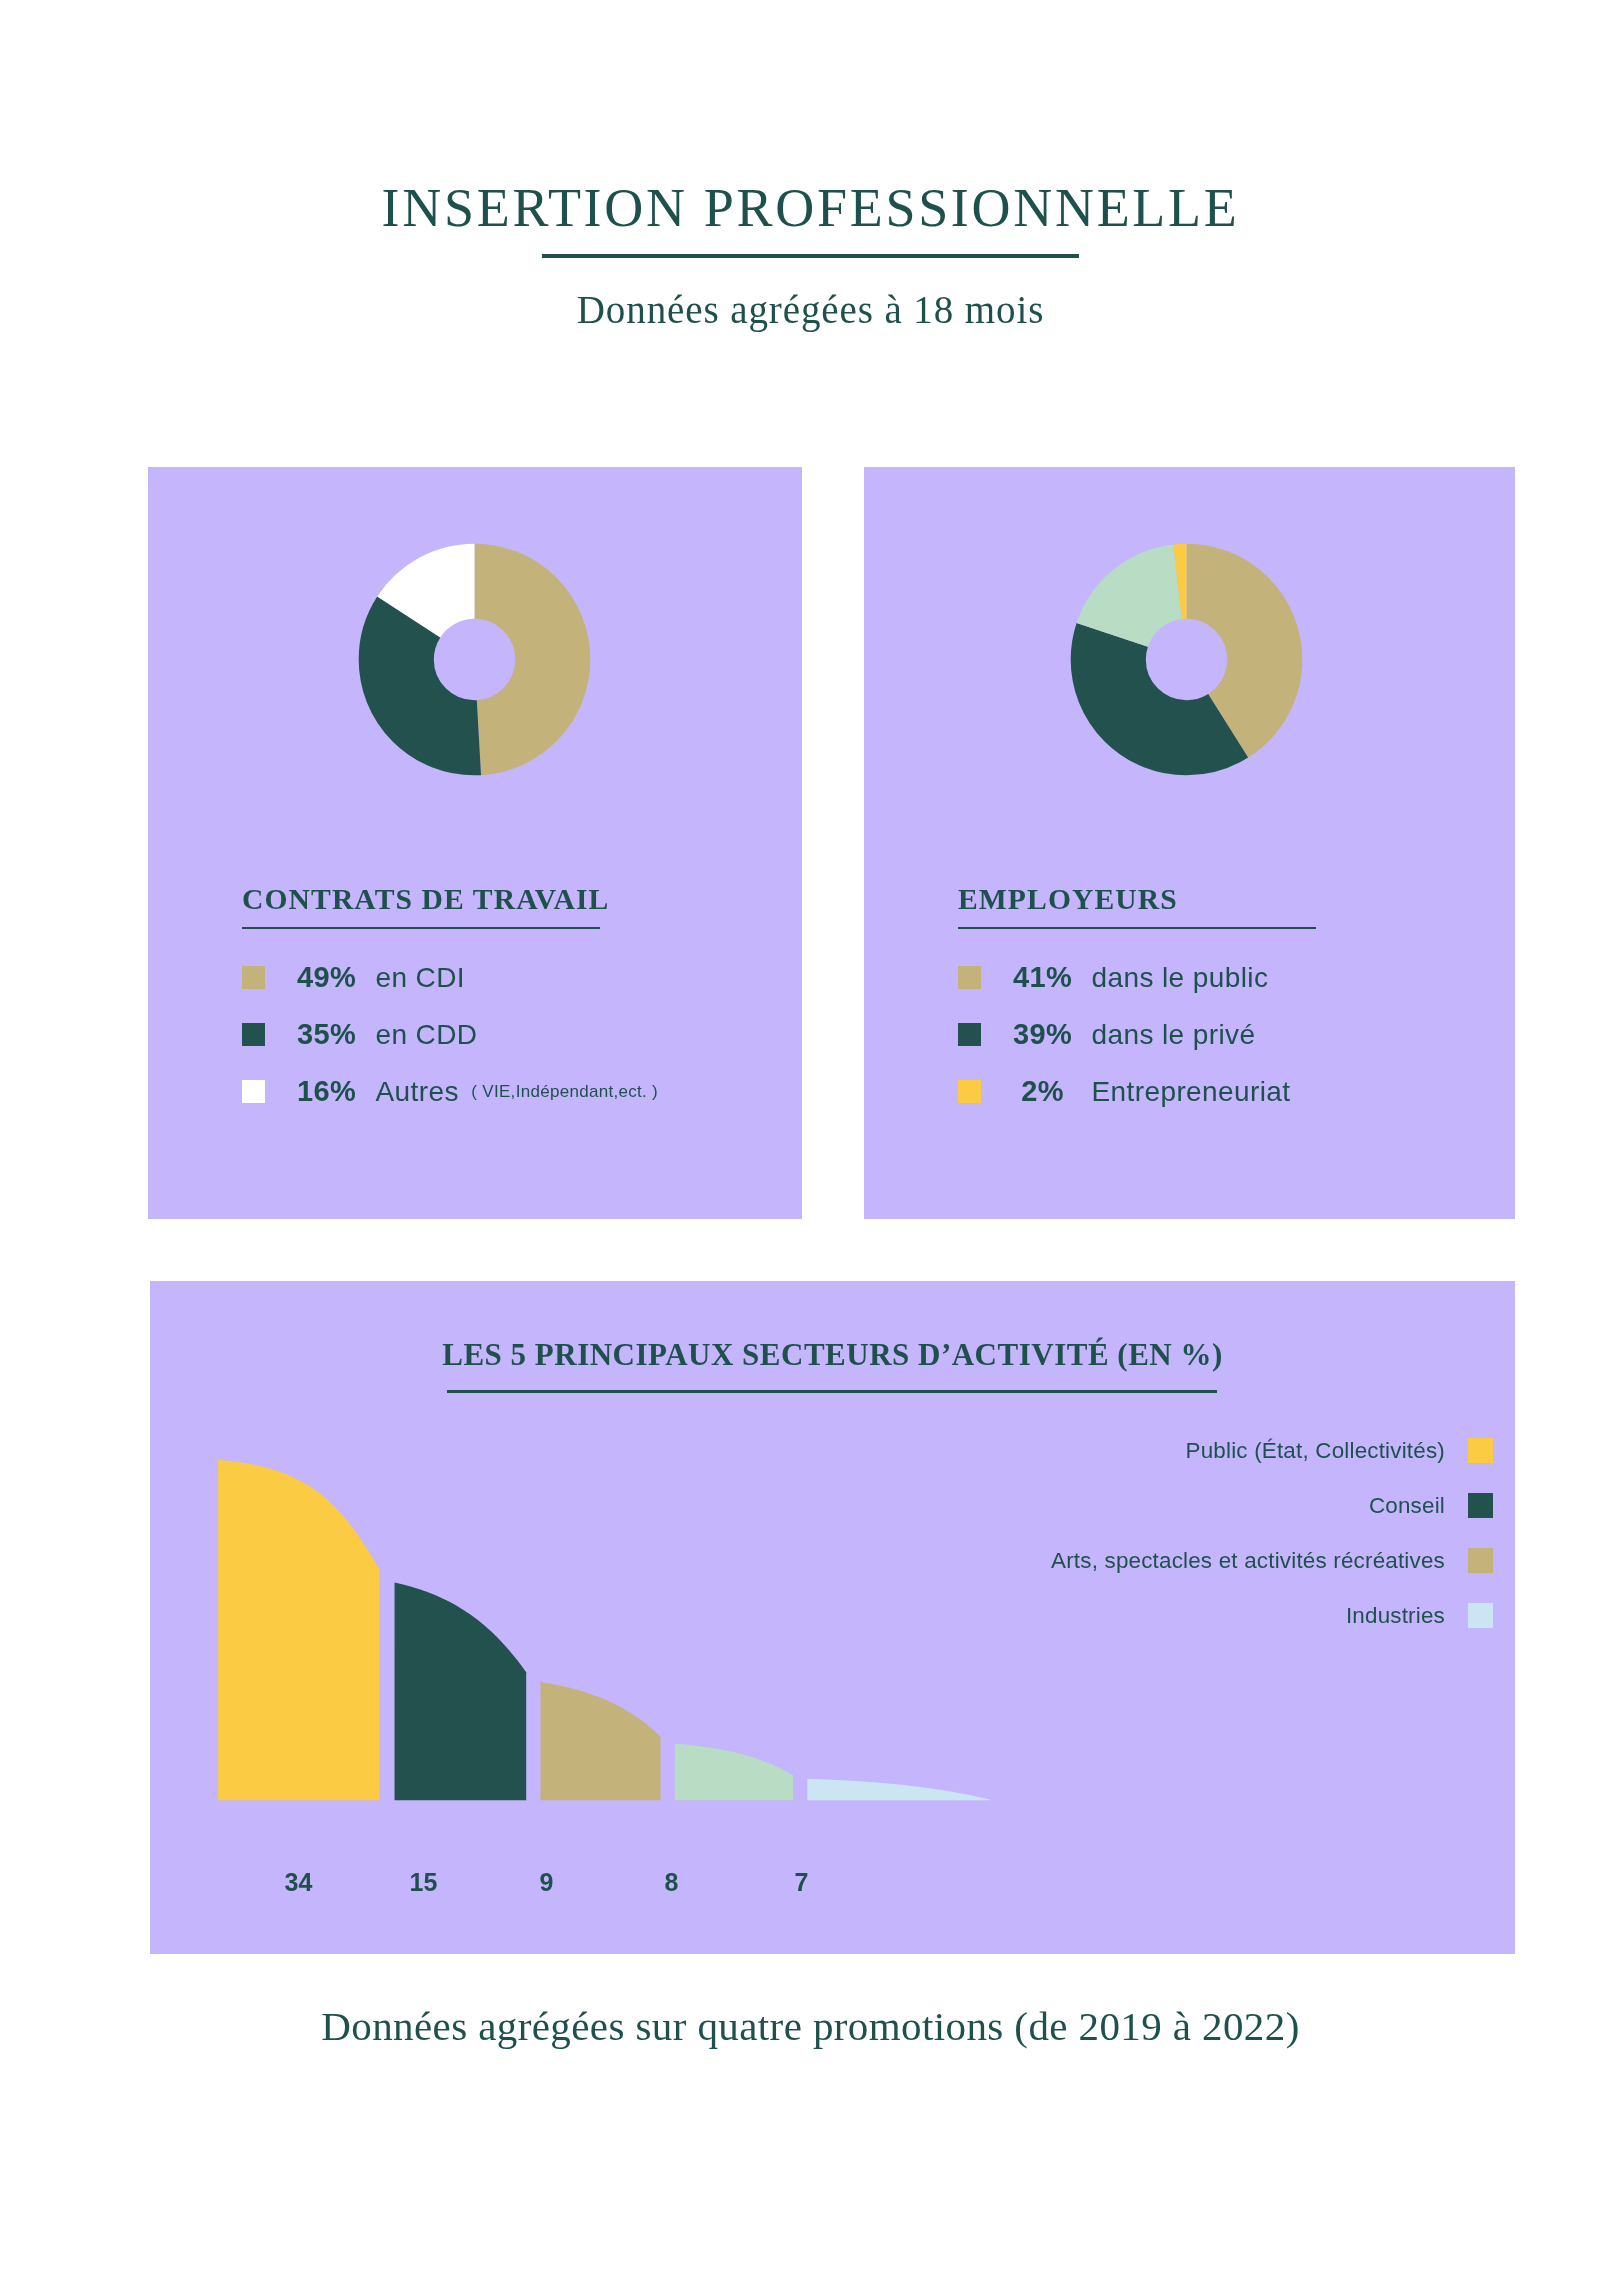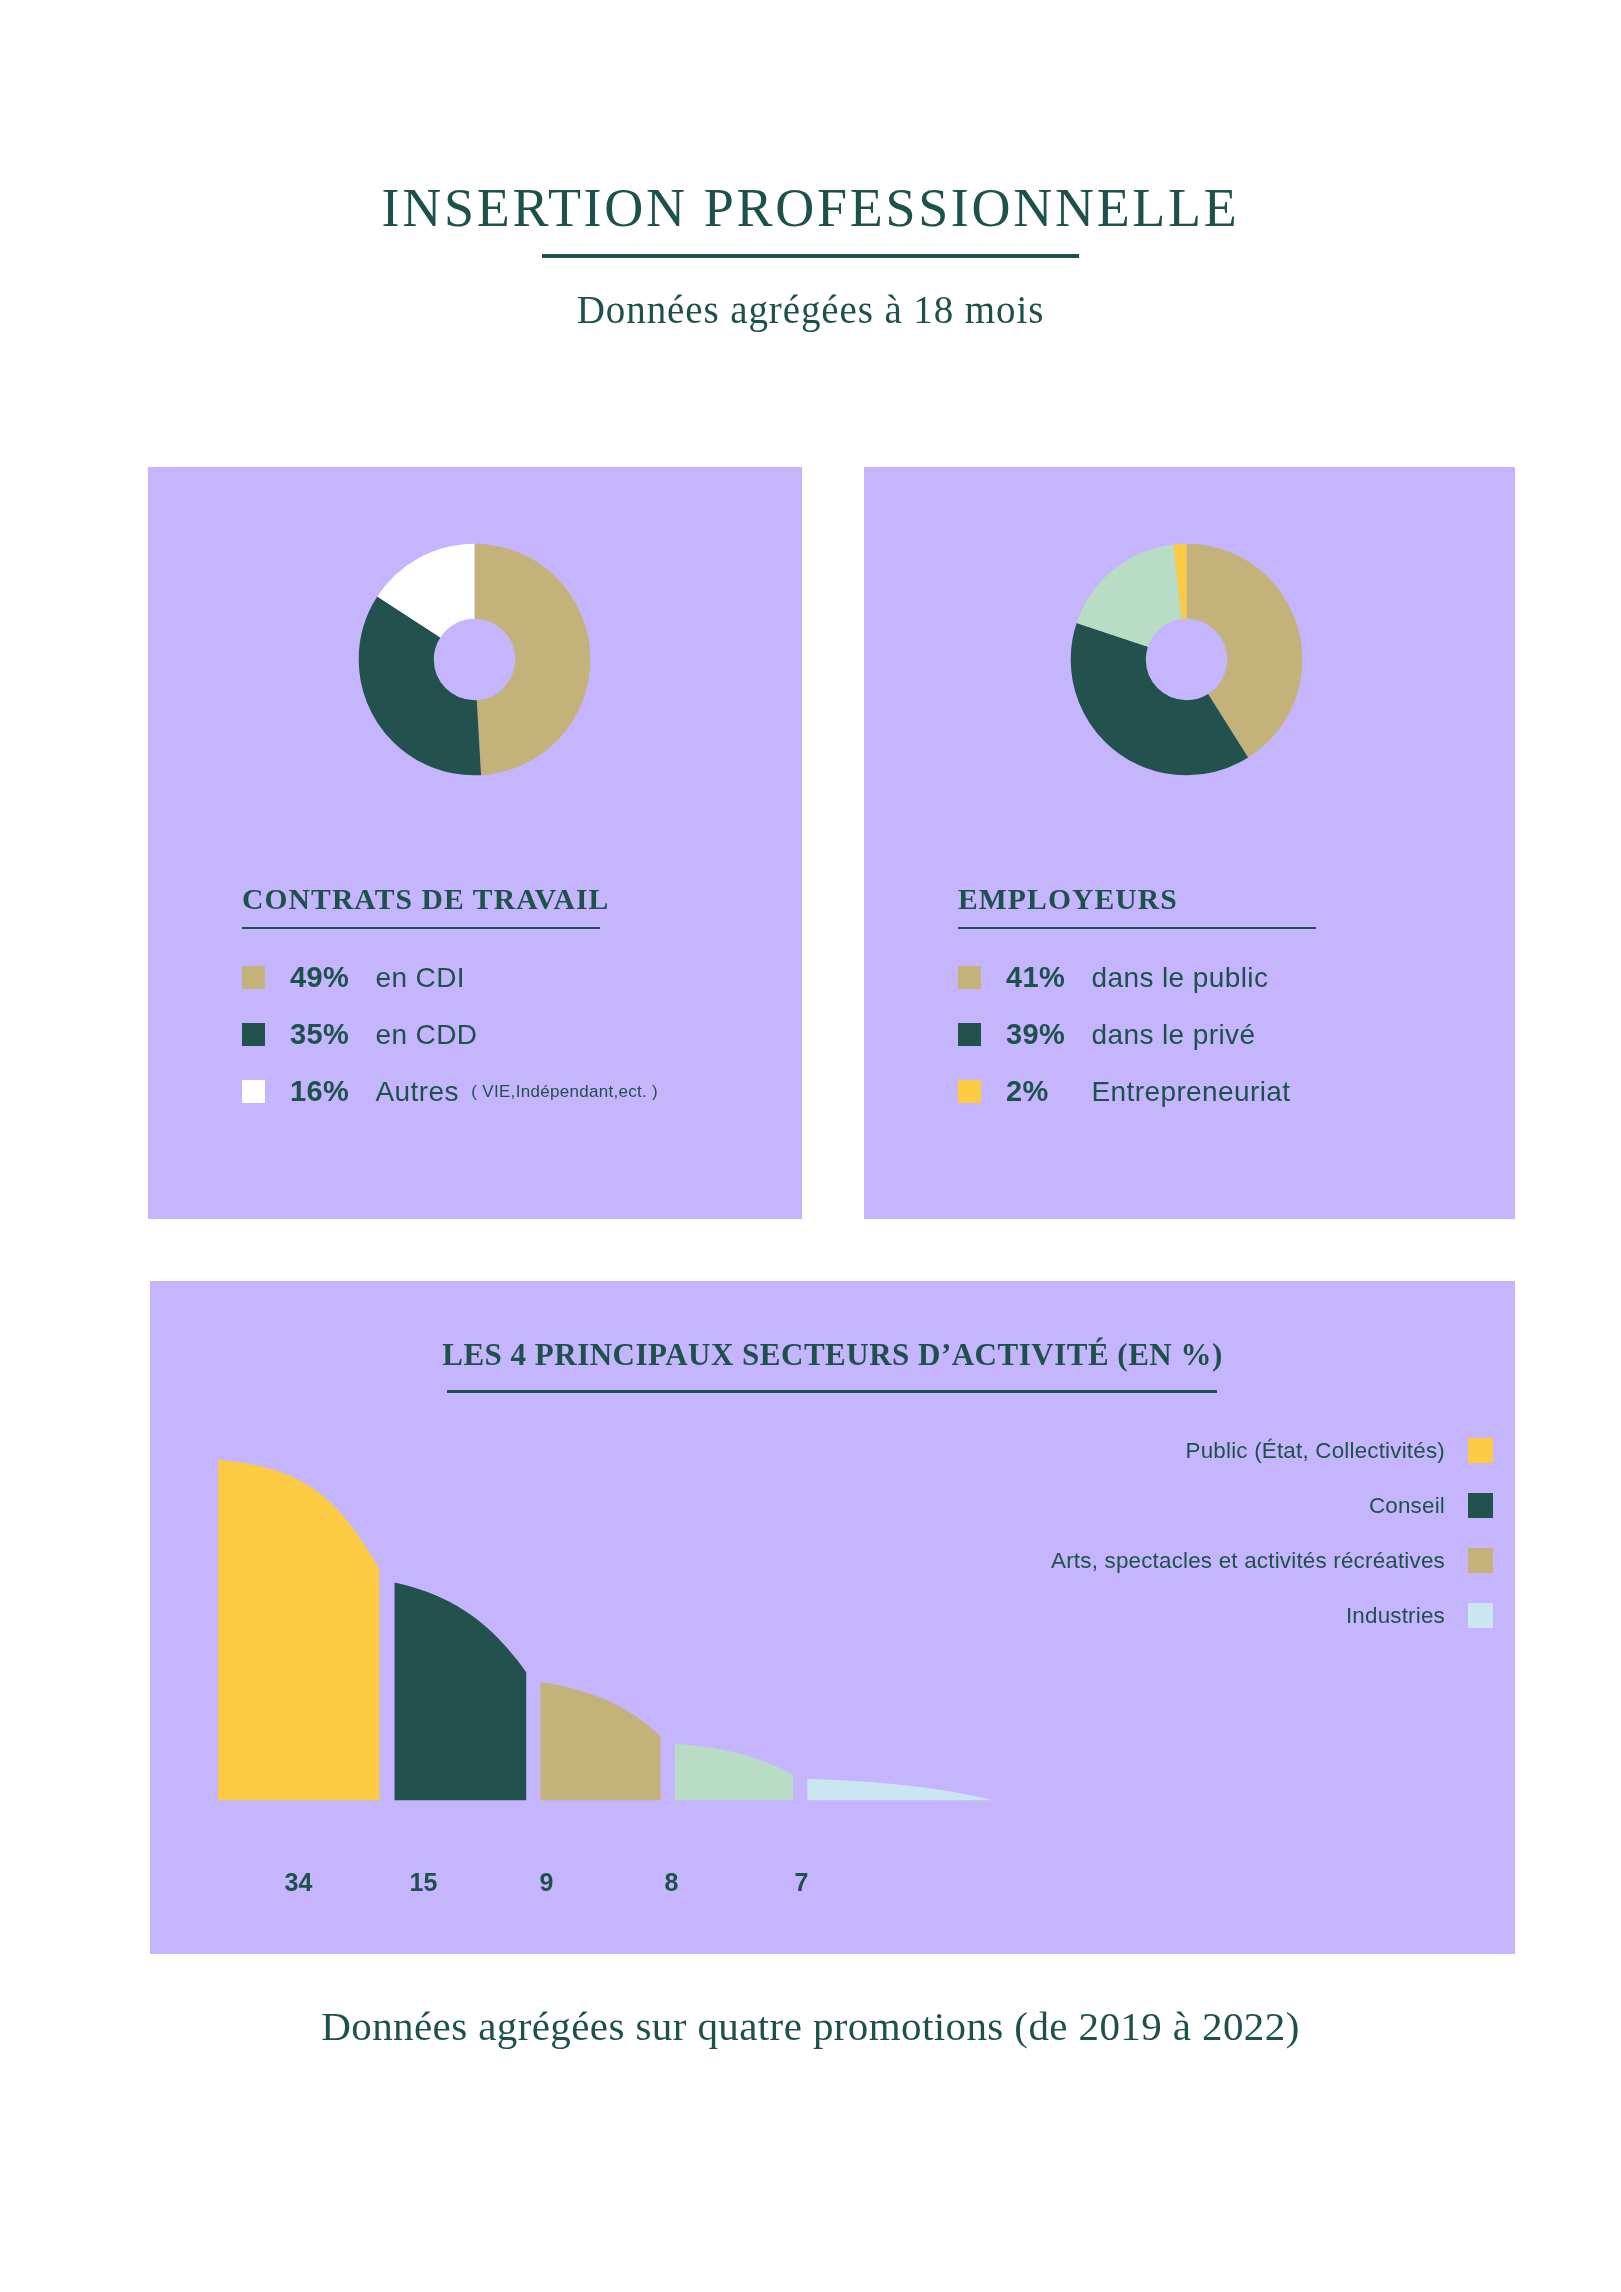--- a/index.html
+++ b/index.html
@@ -55,21 +55,21 @@
 
   .legend-rows{margin-top:19.7px;}
   .legend-row{
     display:flex;align-items:center;height:57px;
   }
   .swatch{
     width:23px;height:23px;flex:0 0 23px;margin-right:25px;
   }
   .lg-pct{
     font-size:29px;font-weight:700;color:#1F514C;
-    min-width:73px;text-align:left;margin-right:12.5px;
+    min-width:73px;text-align:center;margin-right:12.5px;
     letter-spacing:0.4px;
   }
   .lg-label{font-size:28px;color:#1F514C;letter-spacing:0.4px;}
   .lg-note{font-size:17px;color:#1F514C;margin-left:12.5px;letter-spacing:0.3px;}
 
   
   .sec-title{
     position:absolute;left:0;top:56px;width:1365px;text-align:center;
     font-family:"Liberation Serif",serif;font-weight:700;
     font-size:31px;color:#1F514C;letter-spacing:0.5px;
@@ -188,21 +188,21 @@
           <span class="lg-pct">2%</span>
           <span class="lg-label">Entrepreneuriat</span>
         </div>
 
       </div>
     </div>
   </div>
 
   <div class="panel" id="panel-secteurs">
 
-    <div class="sec-title">LES 4 PRINCIPAUX SECTEURS D’ACTIVITÉ (EN %)</div>
+    <div class="sec-title">LES 5 PRINCIPAUX SECTEURS D’ACTIVITÉ (EN %)</div>
     <div class="sec-rule"></div>
 
     <svg id="bars-svg" viewBox="0 0 900 500" preserveAspectRatio="none">
 
       <path fill="#FCCB44" d="M 18 40 L 18 420 L 198 420 L 198 162 C 150 78 110 48 18 40 Z"></path>
       <path fill="#23514E" d="M 215 177 L 215 420 L 362 420 L 362 277 C 320 218 275 190 215 177 Z"></path>
       <path fill="#C3B37B" d="M 378 288 L 378 420 L 512 420 L 512 349 C 478 315 432 296 378 288 Z"></path>
       <path fill="#B9DCC4" d="M 528 357 L 528 420 L 660 420 L 660 392 C 625 371 582 361 528 357 Z"></path>
       <path fill="#CBE5F2" d="M 676 396 L 676 420 L 880 420 L 880 419 C 820 405 750 398 676 396 Z"></path>
     </svg>

